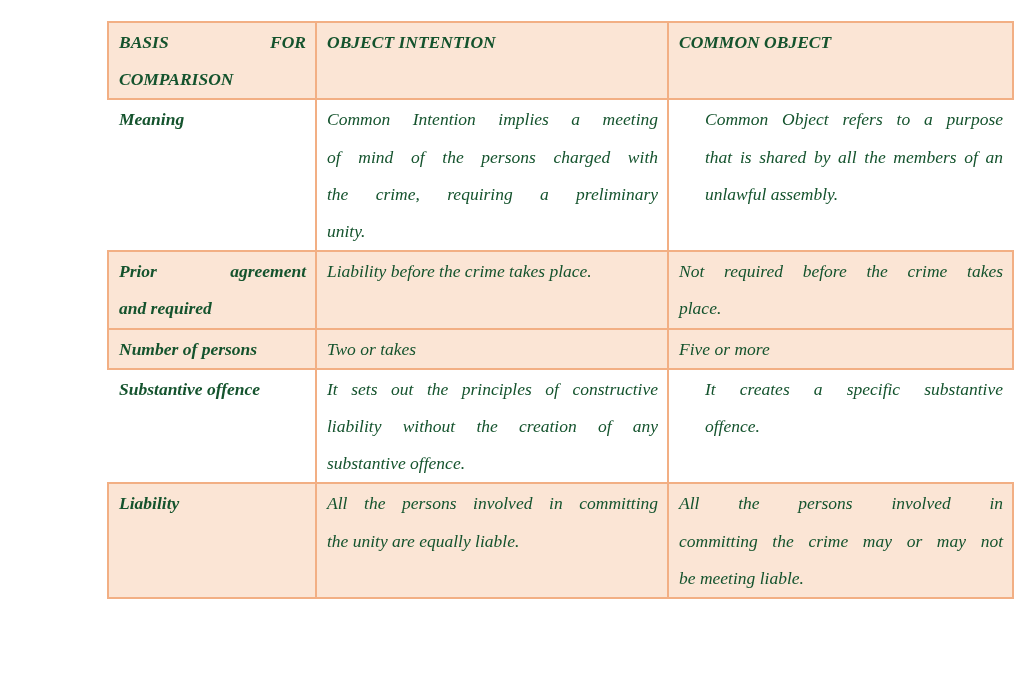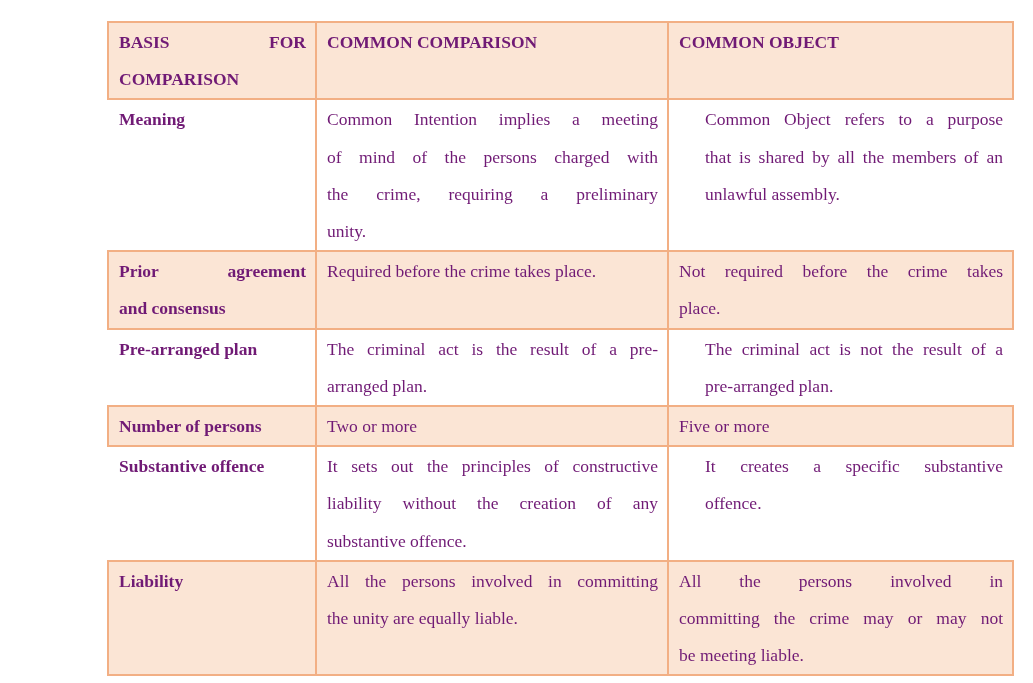--- a/index.html
+++ b/index.html
@@ -27,23 +27,24 @@
   }
   col.col-basis   { width: 208px; }
   col.col-intent  { width: 352px; }
   col.col-object  { width: 345px; }
 
   td {
     vertical-align: top;
     padding: 1px 9px 0 10px;
     font-size: 17.5px;
     line-height: 37.2px;
-    color: #701a75;
+    color: #14532d;
     border: 2px solid #F2AF84;
     overflow: hidden;
+    font-style: italic;
   }
   
   tr.shaded td { background: #FBE5D5; }
   
   tr.plain td:first-child { border-left-color: transparent; }
   tr.plain td:last-child  { border-right-color: transparent; padding-left: 36px; }
 
   
   tr.hdr td, td.c0 { font-weight: bold; }
 
@@ -74,21 +75,21 @@
       <col class="col-intent">
       <col class="col-object">
     </colgroup>
     <tbody>
       <tr class="r0 hdr shaded">
         <td class="c0">
             <div class="tline">BASIS FOR</div>
             <div class="tline">COMPARISON</div>
           </td>
         <td class="c1">
-            <div class="tline">COMMON COMPARISON</div>
+            <div class="tline">OBJECT INTENTION</div>
           </td>
         <td class="c2">
             <div class="tline">COMMON OBJECT</div>
           </td>
       </tr>
       <tr class="r1 plain">
         <td class="c0">
             <div class="tline">Meaning</div>
           </td>
         <td class="c1">
@@ -99,49 +100,36 @@
           </td>
         <td class="c2">
             <div class="tline">Common Object refers to a purpose</div>
             <div class="tline">that is shared by all the members of an</div>
             <div class="tline">unlawful assembly.</div>
           </td>
       </tr>
       <tr class="r2 shaded">
         <td class="c0">
             <div class="tline">Prior agreement</div>
-            <div class="tline">and consensus</div>
+            <div class="tline">and required</div>
           </td>
         <td class="c1">
-            <div class="tline">Required before the crime takes place.</div>
+            <div class="tline">Liability before the crime takes place.</div>
           </td>
         <td class="c2">
             <div class="tline">Not required before the crime takes</div>
             <div class="tline">place.</div>
-          </td>
-      </tr>
-      <tr class="r3 plain">
-        <td class="c0">
-            <div class="tline">Pre-arranged plan</div>
-          </td>
-        <td class="c1">
-            <div class="tline">The criminal act is the result of a pre-</div>
-            <div class="tline">arranged plan.</div>
-          </td>
-        <td class="c2">
-            <div class="tline">The criminal act is not the result of a</div>
-            <div class="tline">pre-arranged plan.</div>
           </td>
       </tr>
       <tr class="r4 shaded">
         <td class="c0">
             <div class="tline">Number of persons</div>
           </td>
         <td class="c1">
-            <div class="tline">Two or more</div>
+            <div class="tline">Two or takes</div>
           </td>
         <td class="c2">
             <div class="tline">Five or more</div>
           </td>
       </tr>
       <tr class="r5 plain">
         <td class="c0">
             <div class="tline">Substantive offence</div>
           </td>
         <td class="c1">

